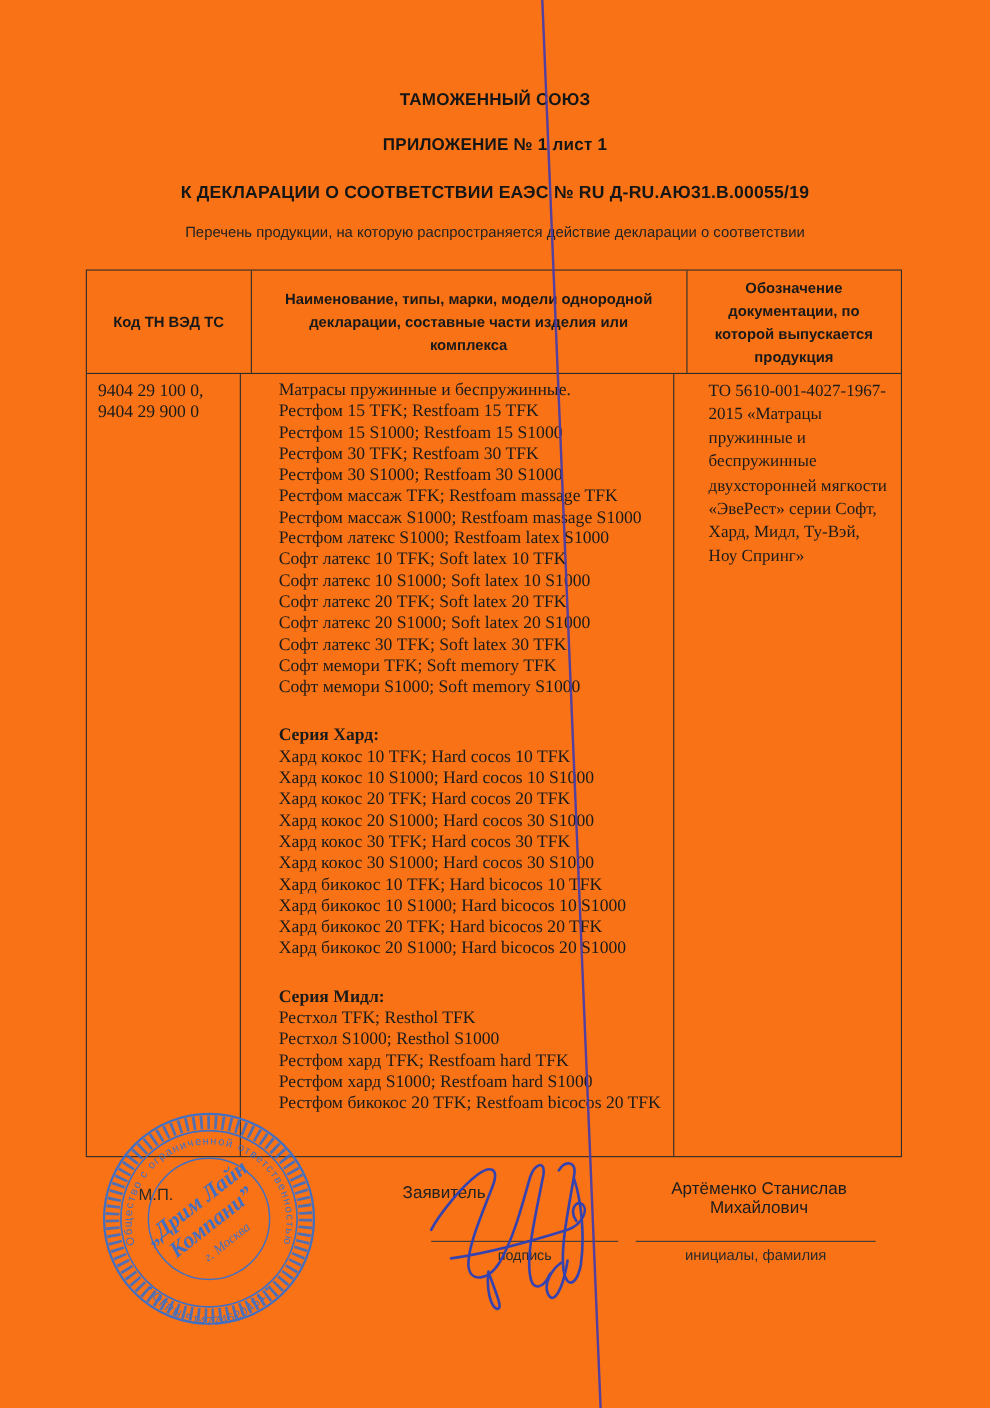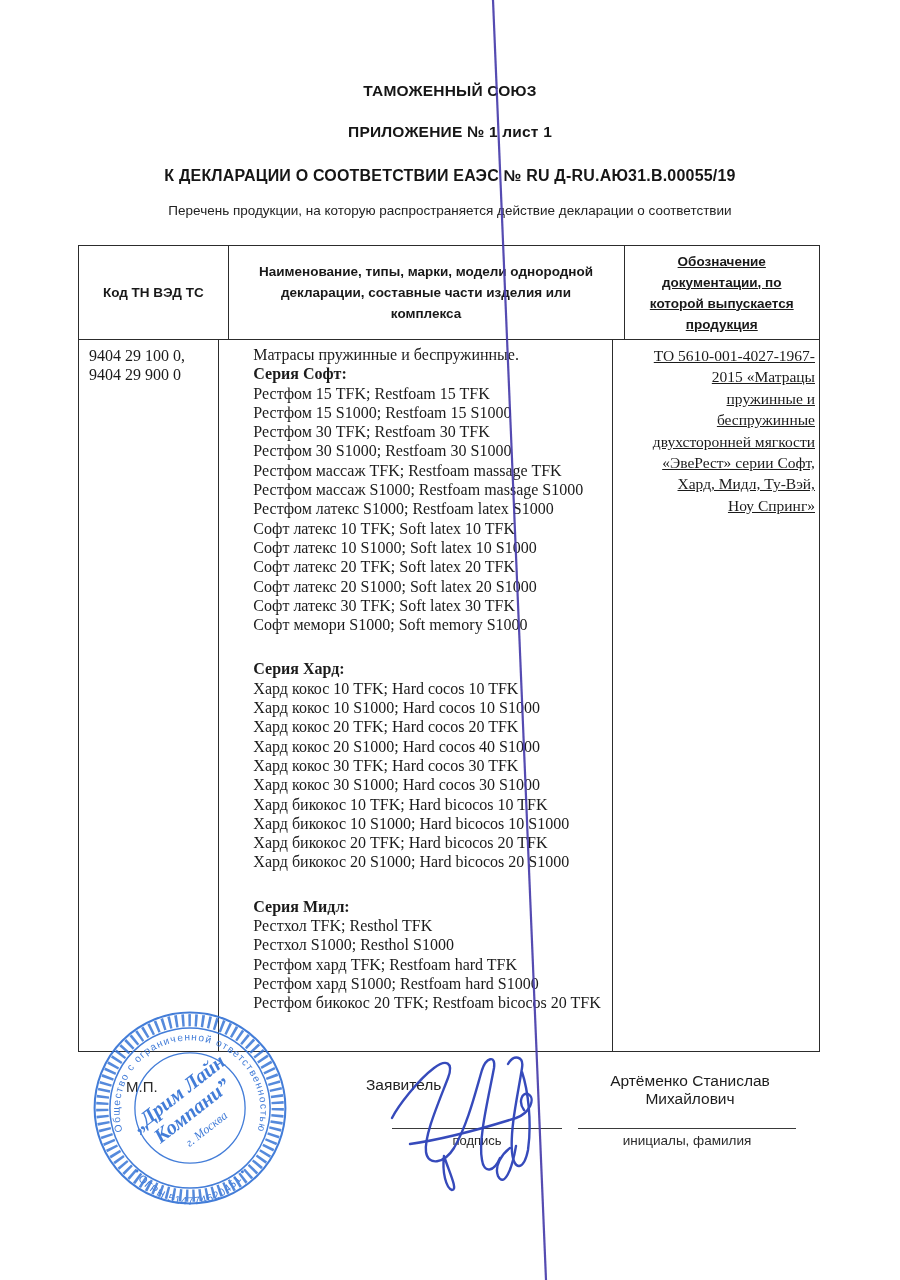--- a/index.html
+++ b/index.html
@@ -1,42 +1,42 @@
 <!DOCTYPE html>
 <html><head>
 <meta charset="utf-8">
 <style>
   html,body{margin:0;padding:0;background:#e8e8e8;}
   .page{
-    position:relative;width:900px;height:1280px;background:#ffffff;
+    position:relative;width:900px;height:1280px;background:#f97316;
     font-family:"Liberation Sans",sans-serif;color:#1d1d1d;overflow:hidden;
     margin:0 auto;
   }
   .abs{position:absolute;}
   
   .title{left:0;width:900px;text-align:center;font-weight:bold;font-size:15.5px;letter-spacing:.2px;color:#161616;}
   .t1{top:82px;}
   .t2{top:123px;}
   .t3{top:151px;font-size:16px;margin-top:16px;}
   .subtitle{top:203px;left:0;width:900px;text-align:center;font-size:13.5px;font-weight:normal;color:#222;}
   
   .prod-table{left:78px;top:245px;width:742px;border:1.6px solid #2c2c2c;box-sizing:border-box;background:transparent;}
   .thead{display:flex;border-bottom:1.5px solid #2c2c2c;height:93px;}
   .tbody{display:flex;height:711px;gap:24px;}
   .c1{width:150px;box-sizing:border-box;border-right:1.5px solid #2c2c2c;}
   .c2{width:397px;box-sizing:border-box;border-right:1.5px solid #2c2c2c;}
-  .c3{width:195px;box-sizing:border-box;text-decoration:underline;}
+  .c3{width:195px;box-sizing:border-box;}
   .th{display:flex;align-items:center;justify-content:center;text-align:center;
       font-weight:bold;font-size:13.5px;line-height:21px;color:#191919;}
   .th.c2{padding:0 26px;}
   .th.c3{padding:0 14px;}
   .td{font-family:"Liberation Serif",serif;font-size:16px;line-height:19.3px;color:#1b1b1b;}
   .td.c1{padding:6px 4px 0 10px;}
   .td.c2{padding:5px 6px 0 10px;}
-  .td.c3{padding:5px 4px 0 7px;font-size:15.5px;line-height:21.4px;text-align:right;}
+  .td.c3{padding:5px 4px 0 7px;font-size:15.5px;line-height:21.4px;}
   .sec-h{font-weight:bold;}
   .sec-gap{margin-top:25px;}
   
   .mp{left:126px;top:1078px;font-size:15px;color:#2a2a2a;}
   .applicant{left:366px;top:1076px;font-size:15.5px;color:#222;}
   .sigline1{left:392px;top:1128px;width:170px;border-top:1.6px solid #3a3a3a;height:0;}
   .sigcap1{left:392px;top:1133px;width:170px;text-align:center;font-size:13px;color:#2a2a2a;}
   .nameblock{left:598px;top:1072px;width:184px;text-align:center;
              font-family:Liberation Sans, sans-serif;font-size:15.5px;line-height:18px;color:#1c1c1c;}
   .sigline2{left:578px;top:1128px;width:218px;border-top:1.6px solid #3a3a3a;height:0;}
@@ -62,44 +62,44 @@
     <div class="tbody">
       <div class="td c1">
         <div>
             <div>9404 29 100 0,</div>
             <div>9404 29 900 0</div>
           </div>
       </div>
       <div class="td c2">
         <div>Матрасы пружинные и беспружинные.</div>
         <div>
-          <div class="sec-h">Серия Софт:</div>
           <div>
               <div>Рестфом 15 TFK; Restfoam 15 TFK</div>
               <div>Рестфом 15 S1000; Restfoam 15 S1000</div>
               <div>Рестфом 30 TFK; Restfoam 30 TFK</div>
               <div>Рестфом 30 S1000; Restfoam 30 S1000</div>
               <div>Рестфом массаж TFK; Restfoam massage TFK</div>
               <div>Рестфом массаж S1000; Restfoam massage S1000</div>
               <div>Рестфом  латекс S1000; Restfoam latex S1000</div>
               <div>Софт латекс 10 TFK; Soft latex 10 TFK</div>
               <div>Софт латекс 10 S1000; Soft latex 10 S1000</div>
               <div>Софт латекс 20 TFK; Soft latex 20 TFK</div>
               <div>Софт латекс 20 S1000; Soft latex 20 S1000</div>
               <div>Софт латекс 30 TFK; Soft latex 30 TFK</div>
+              <div>Софт мемори TFK; Soft memory TFK</div>
               <div>Софт мемори S1000; Soft memory S1000</div>
             </div>
         </div>
         <div class="sec-gap">
           <div class="sec-h">Серия Хард:</div>
           <div>
               <div>Хард кокос 10 TFK; Hard cocos 10 TFK</div>
               <div>Хард кокос 10 S1000; Hard cocos 10 S1000</div>
               <div>Хард кокос 20 TFK; Hard cocos 20 TFK</div>
-              <div>Хард кокос 20 S1000; Hard cocos 40 S1000</div>
+              <div>Хард кокос 20 S1000; Hard cocos 30 S1000</div>
               <div>Хард кокос 30 TFK; Hard cocos 30 TFK</div>
               <div>Хард кокос 30 S1000; Hard cocos 30 S1000</div>
               <div>Хард бикокос 10 TFK; Hard bicocos 10 TFK</div>
               <div>Хард бикокос 10 S1000; Hard bicocos 10 S1000</div>
               <div>Хард бикокос 20 TFK; Hard bicocos 20 TFK</div>
               <div>Хард бикокос 20 S1000; Hard bicocos 20 S1000</div>
             </div>
         </div>
         <div class="sec-gap">
           <div class="sec-h">Серия Мидл:</div>

